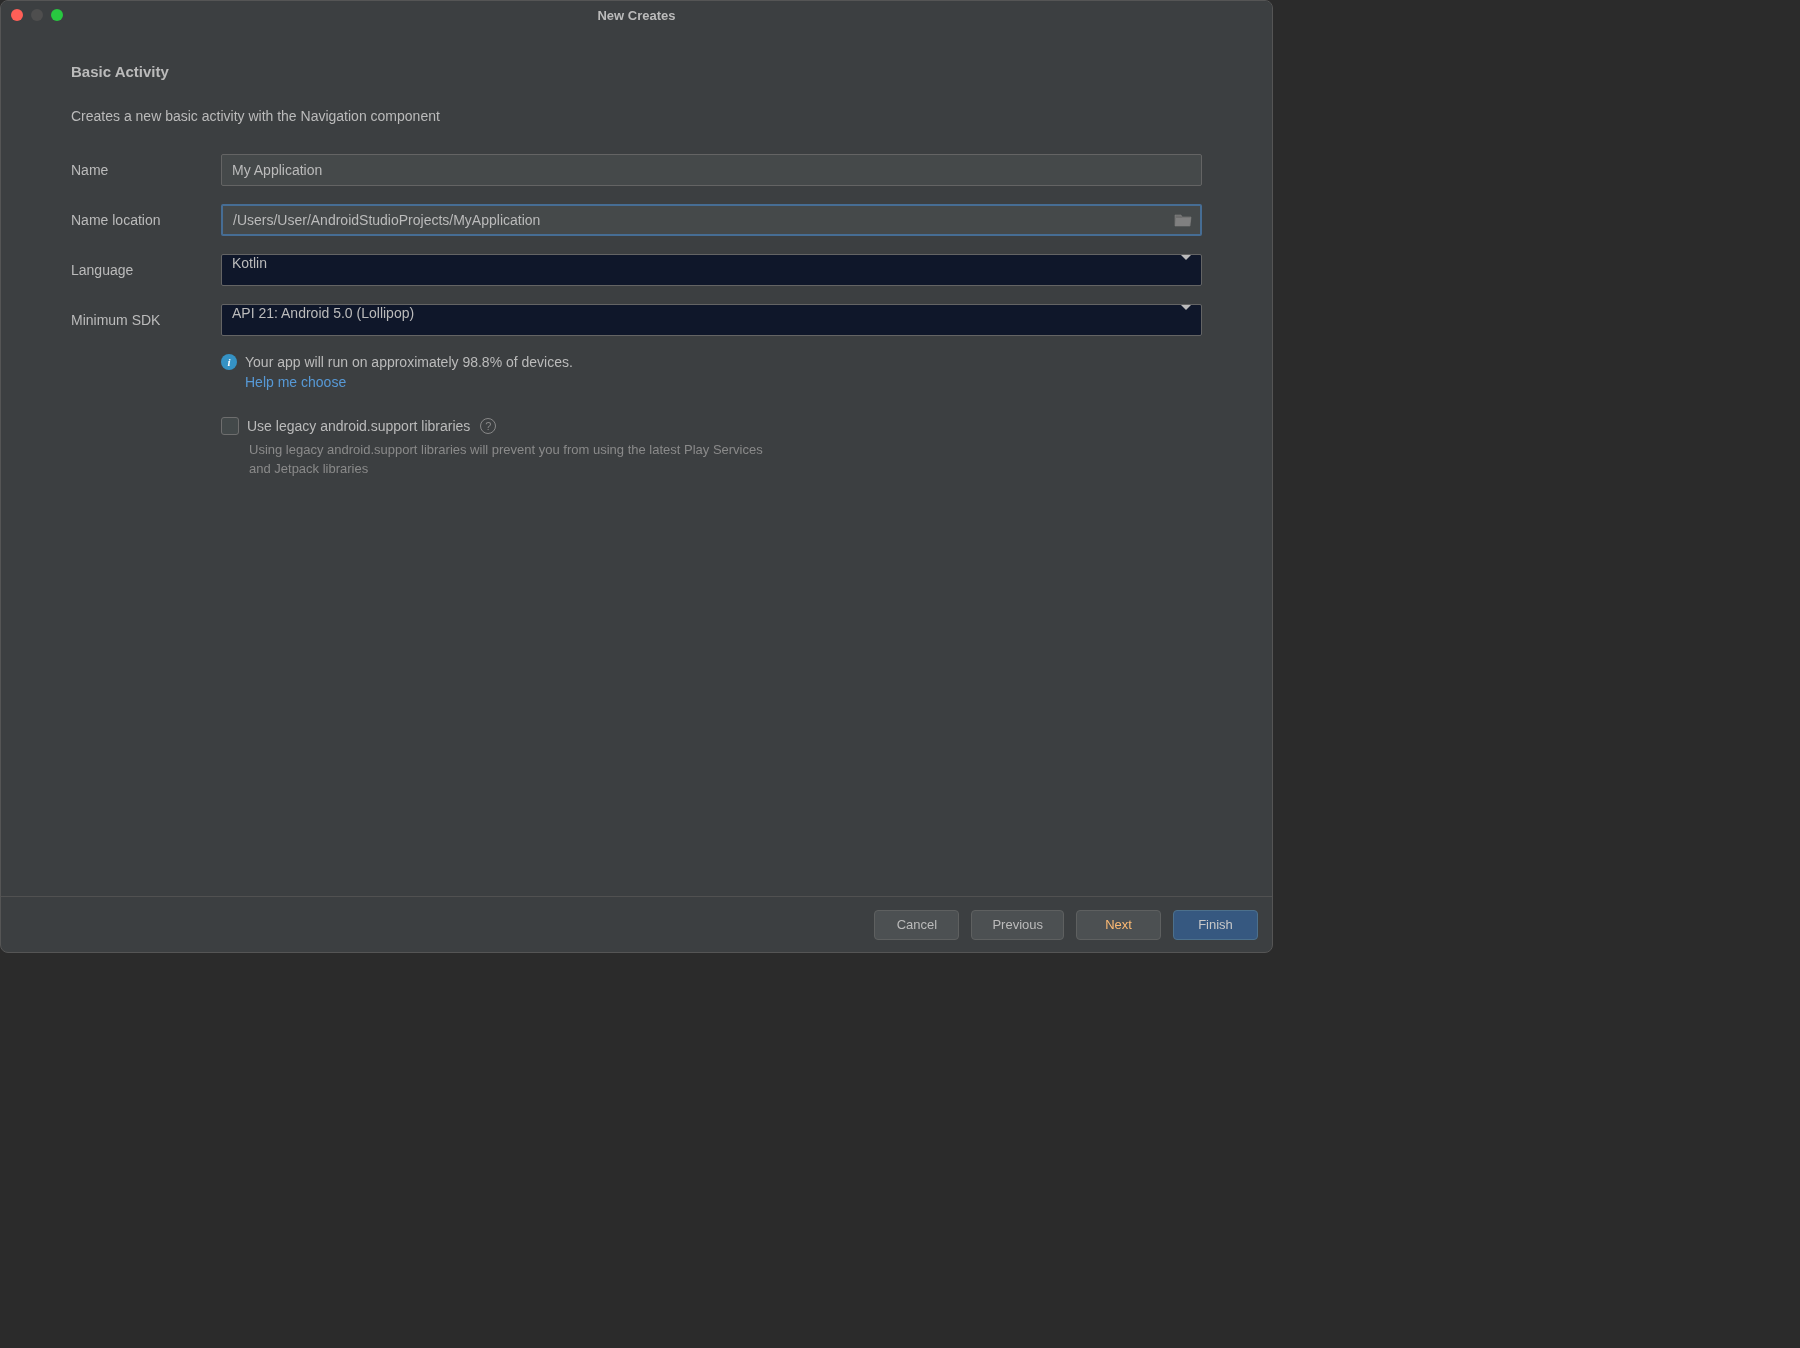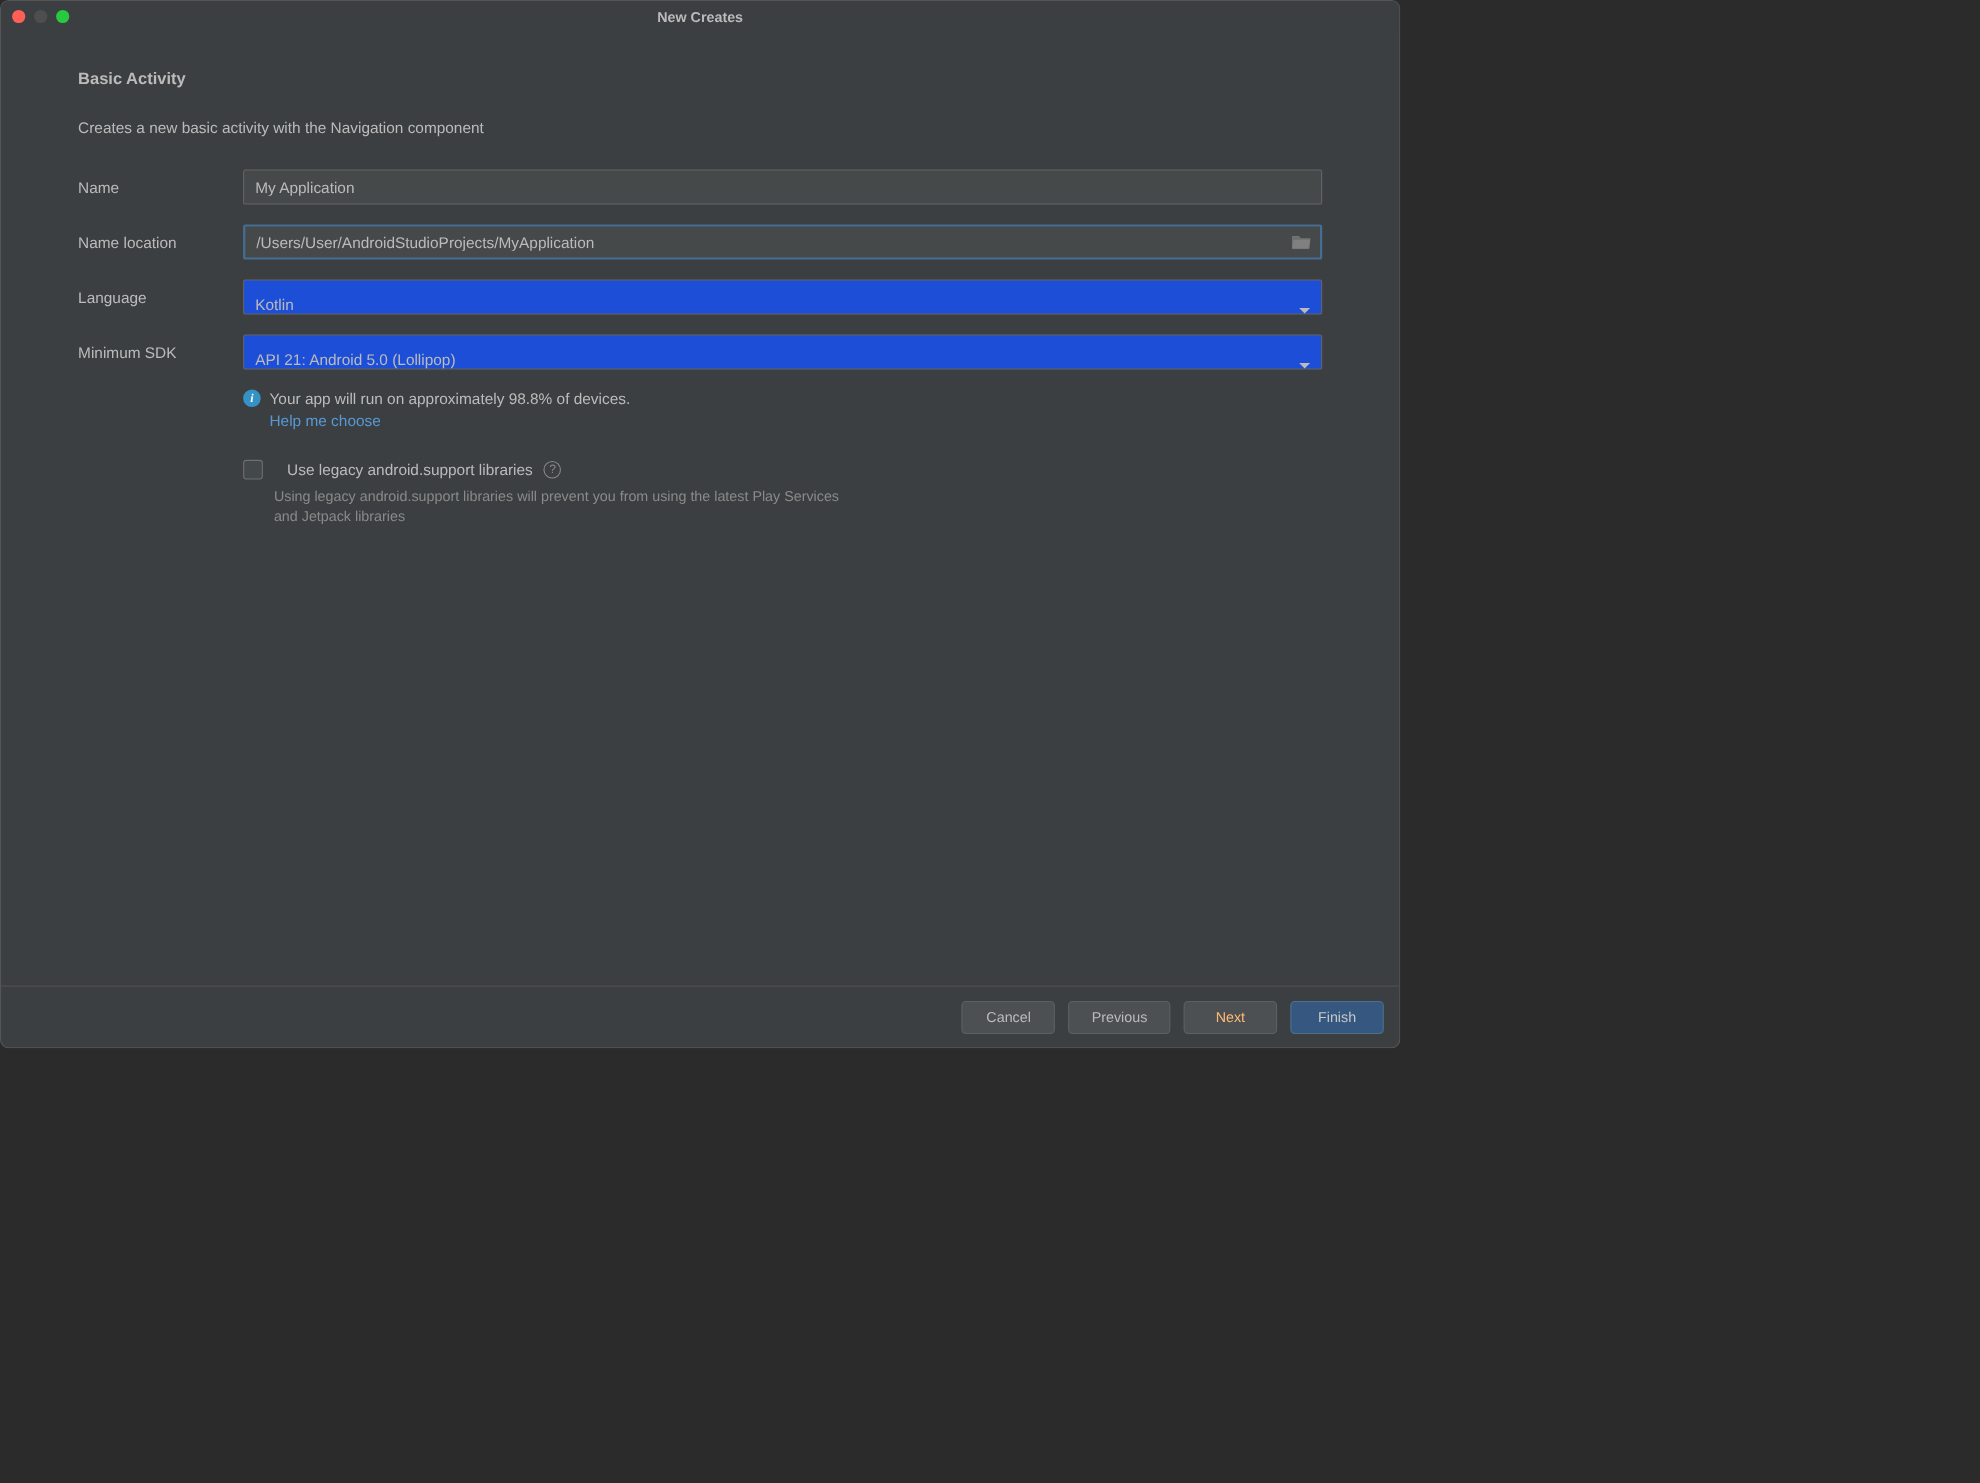--- a/index.html
+++ b/index.html
@@ -110,28 +110,28 @@
     right: 10px;
     top: 50%;
     transform: translateY(-50%);
     width: 18px;
     height: 14px;
     cursor: pointer;
   }
   .select {
     width: 100%;
     height: 32px;
-    background: #1d4ed8;
+    background: #0f172a;
     border: 1px solid #646464;
     color: #bbbbbb;
     padding: 0 10px;
     font-size: 14px;
     border-radius: 2px;
     display: flex;
-    align-items: flex-end;
+    align-items: flex-start;
     justify-content: space-between;
     cursor: pointer;
   }
   .select-arrow {
     width: 0;
     height: 0;
     border-left: 5px solid transparent;
     border-right: 5px solid transparent;
     border-top: 5px solid #bbbbbb;
   }
@@ -172,21 +172,21 @@
     cursor: pointer;
     display: inline-block;
   }
   .checkbox-section {
     margin-left: 150px;
     margin-top: 26px;
   }
   .checkbox-row {
     display: flex;
     align-items: center;
-    gap: 22px;
+    gap: 8px;
   }
   .checkbox {
     width: 18px;
     height: 18px;
     border: 1px solid #6e6e6e;
     background: #43494a;
     border-radius: 3px;
     cursor: pointer;
   }
   .checkbox-label {

